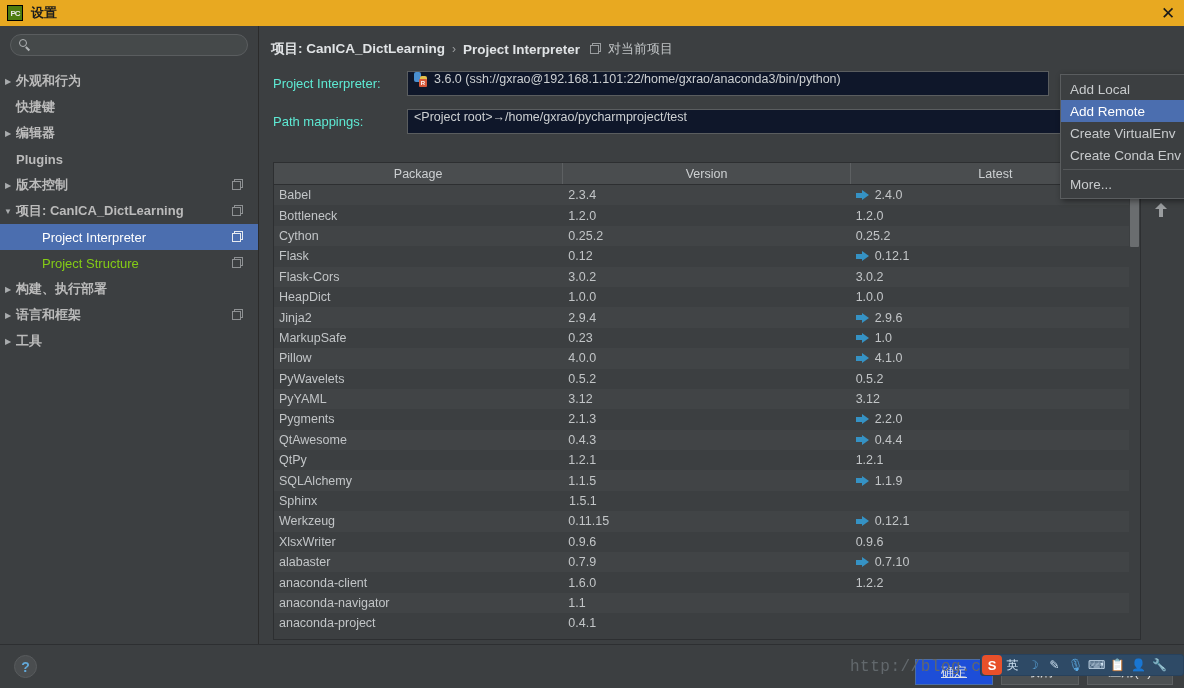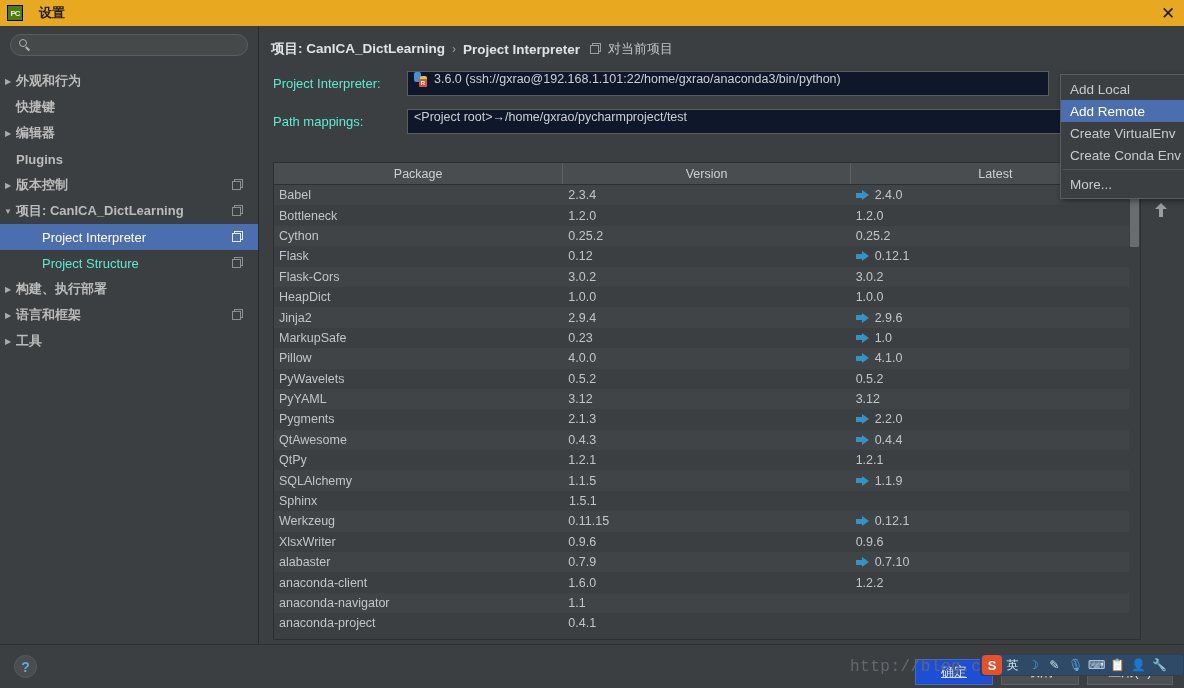--- a/index.html
+++ b/index.html
@@ -16,21 +16,21 @@
     position: absolute; left:0; top:0; width:1184px; height:26px;
     background:#e8a921; display:flex; align-items:center; padding-left:7px;
   }
   .pc-logo {
     width:16px; height:16px; background:#4d7c0f; border:1px solid #000;
     position:relative; display:flex; align-items:center; justify-content:center;
     font-size:8px; font-weight:bold; color:#e8e8e8; letter-spacing:-1px;
     font-family:"Liberation Sans", sans-serif;
   }
   .title-text {
-    margin-left:16px; font-size:13px; color:#1d1d1d; font-weight:bold;
+    margin-left:8px; font-size:13px; color:#1d1d1d; font-weight:bold;
   }
   .close-btn {
     position:absolute; right:6px; top:3px; width:20px; height:20px;
     display:flex; align-items:center; justify-content:center;
     font-size:17px; color:#1a1a1a; cursor:pointer; font-family:"Liberation Sans",sans-serif;
   }
 
   
   .left-panel {
     position:absolute; left:0; top:26px; width:259px; height:618px;
@@ -58,21 +58,21 @@
   .tree { margin-top:8px; }
   .tree-row {
     height:26px; display:flex; align-items:center; position:relative;
     color:#bbbbbb; font-size:13px; cursor:pointer;
   }
   .tree-row.selected { background:#4b6eaf; color:#ffffff; }
   .tree-row .arrow {
     width:16px; text-align:center; font-size:8px; color:#a9acae; flex:0 0 16px;
   }
   .tree-row .label { font-weight:bold; white-space:nowrap; }
-  .tree-row.child .label { font-weight:normal; color:#5eead4; }
+  .tree-row.child .label { font-weight:normal; color:#84cc16; }
   .tree-row.selected .label { color:#ffffff; font-weight:normal; }
   .copy-ic {
     position:absolute; right:14px; top:50%; transform:translateY(-50%);
     width:12px; height:12px;
   }
   .copy-ic .b1 {
     position:absolute; left:2px; top:0; width:9px; height:9px;
     border:1px solid #8e9193;
   }
   .copy-ic .b2 {

